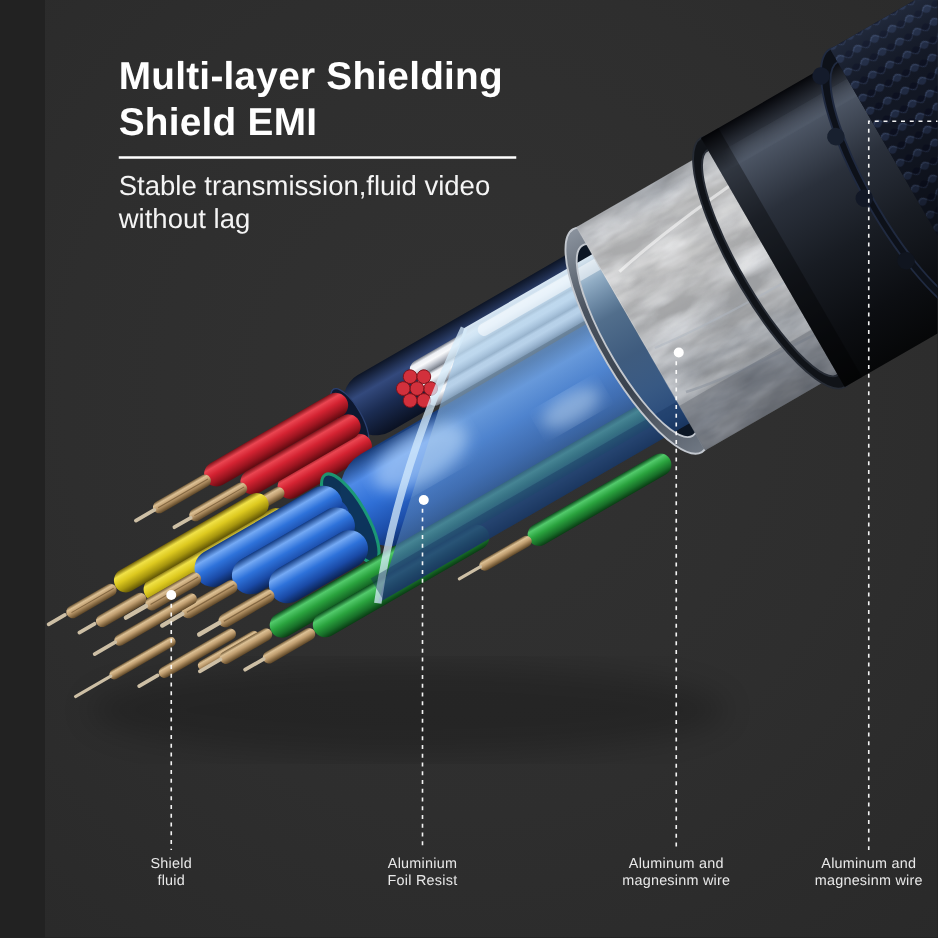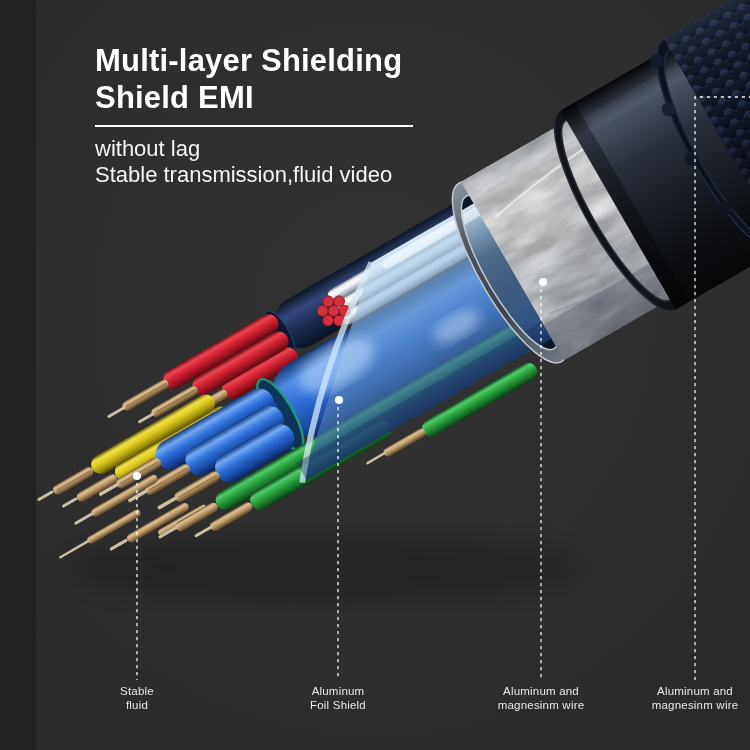--- a/index.html
+++ b/index.html
@@ -298,32 +298,32 @@
     </g>
   </svg>
 
   <div class="header">
     <div class="title">
       <div>Multi-layer Shielding</div>
       <div>Shield EMI</div>
     </div>
     <div class="divider"></div>
     <div class="subtitle">
+      <div>Stable transmission,fluid video</div>
       <div>without lag</div>
-      <div>Stable transmission,fluid video</div>
     </div>
   </div>
 
   <div class="callout-label" style="left:101px">
-    <div>Stable</div>
+    <div>Shield</div>
     <div>fluid</div>
   </div>
   <div class="callout-label" style="left:302px">
-    <div>Aluminum</div>
-    <div>Foil Shield</div>
+    <div>Aluminium</div>
+    <div>Foil Resist</div>
   </div>
   <div class="callout-label" style="left:505px">
     <div>Aluminum and</div>
     <div>magnesinm wire</div>
   </div>
   <div class="callout-label" style="left:659px">
     <div>Aluminum and</div>
     <div>magnesinm wire</div>
   </div>
 

